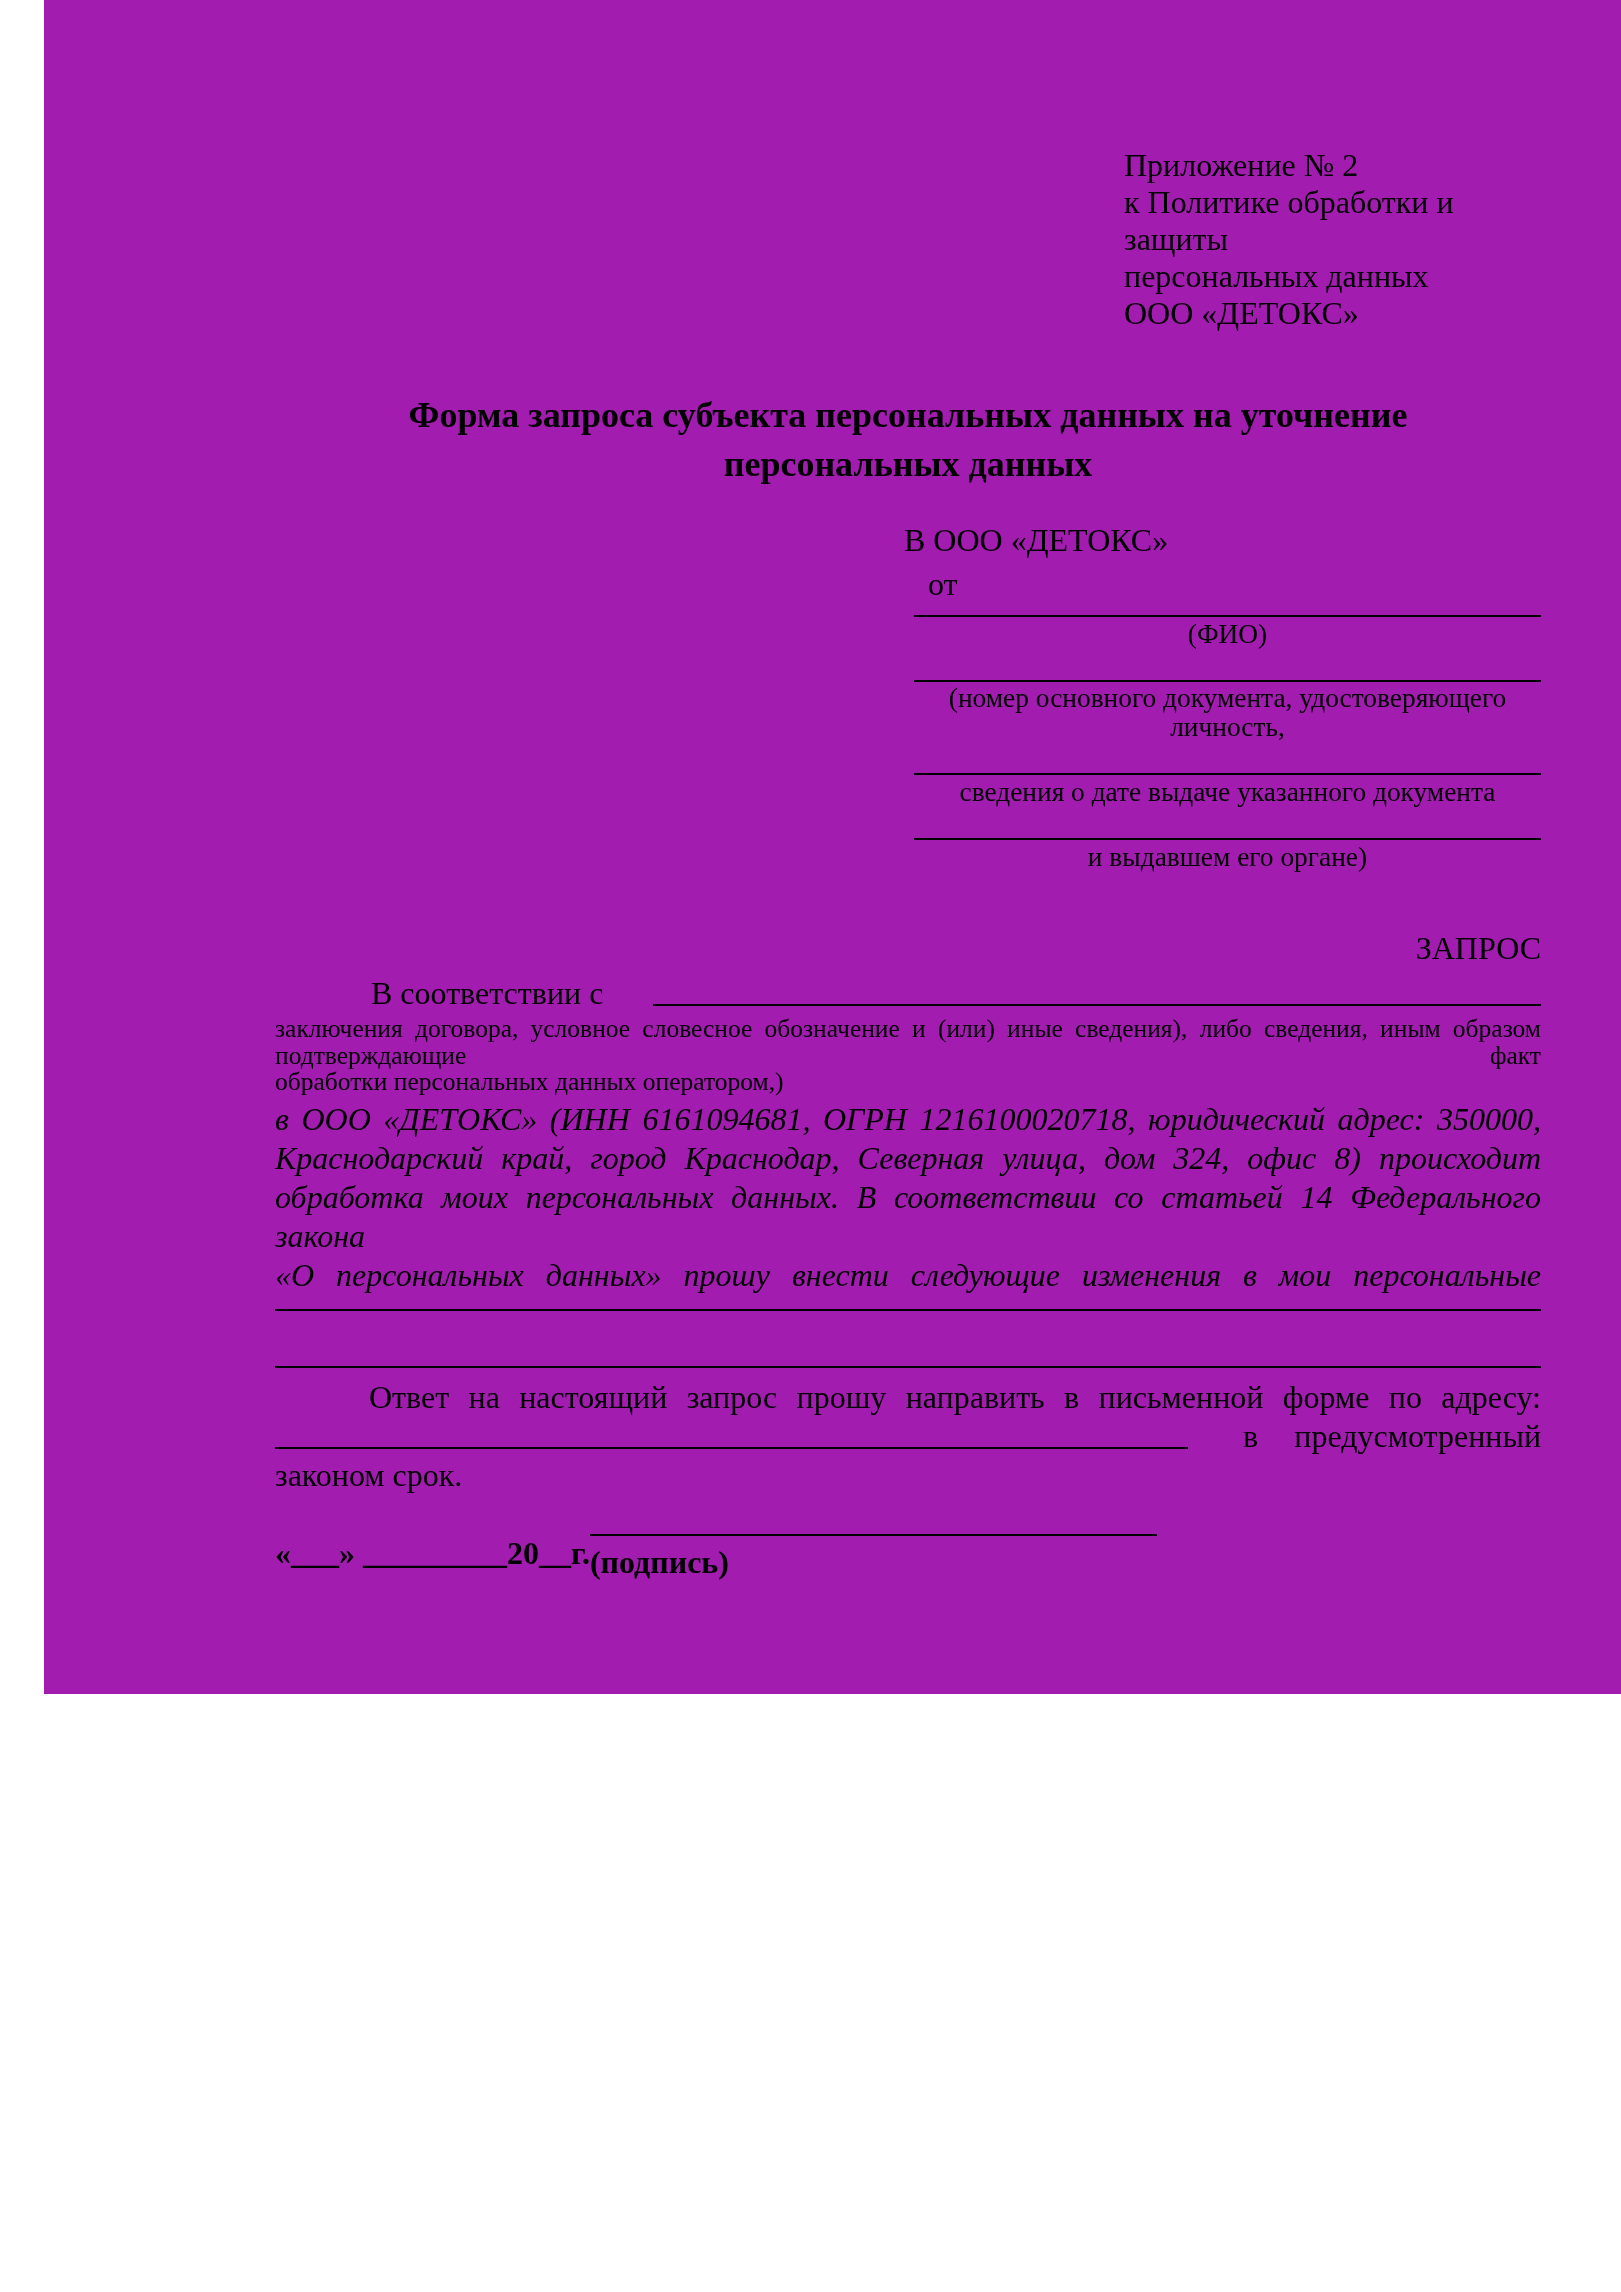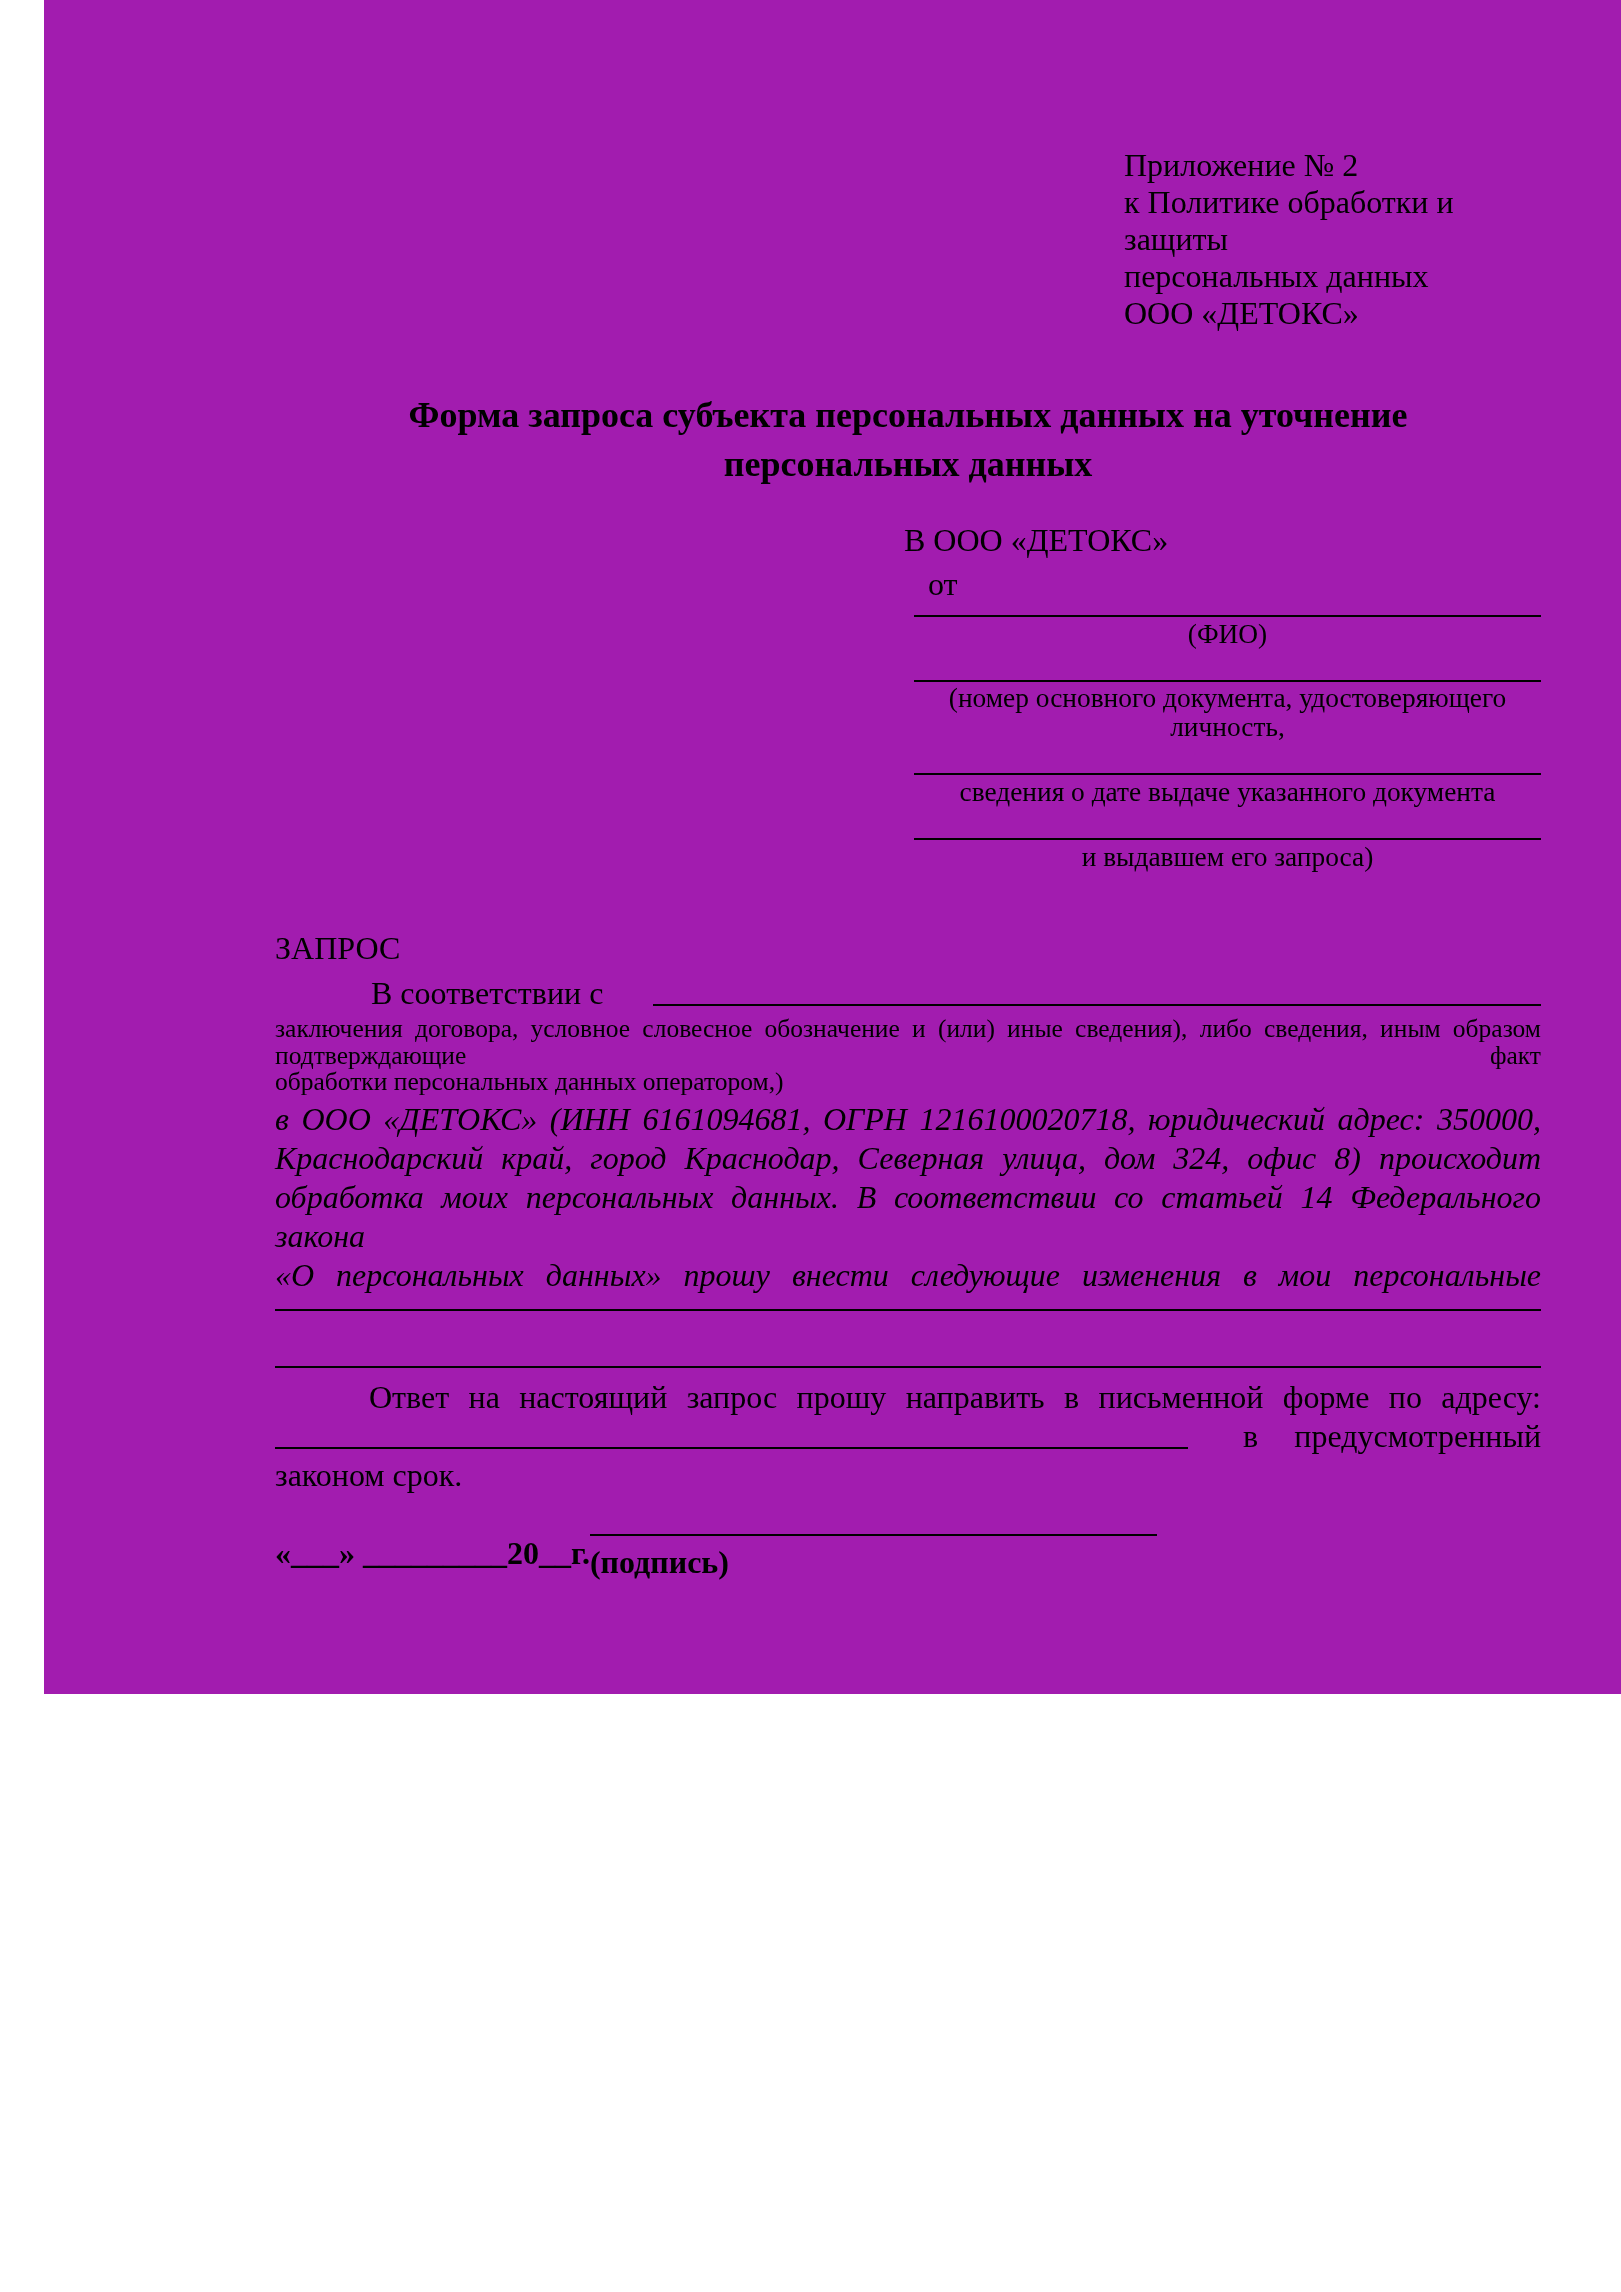--- a/index.html
+++ b/index.html
@@ -39,21 +39,21 @@
   .field-line { height: 0; border-bottom: 2.9px solid #000; }
   .field:nth-child(1) .field-line { margin-top: 11.8px; }
   .field:nth-child(n+2) .field-line { margin-top: 31px; }
   .field-caption {
     margin-top: 2.9px;
     text-align: center;
     font-size: 27.4px;
     line-height: 29px;
   }
   
-  .zapros { margin-top: 57px; text-align: left; line-height: 39px; }
+  .zapros { margin-top: 57px; text-align: right; line-height: 39px; }
   .accordance { margin-top: 5.9px; padding-left: 96px; display: flex; line-height: 39px; gap: 36px; }
   .accordance .prefix { white-space: nowrap; }
   .inline-fill { flex: 1; margin-left: 13.7px; margin-bottom: 6.9px; border-bottom: 2.9px solid #000; }
   .footnote { margin-top: 2.9px; font-size: 25.5px; line-height: 26.5px; }
   .fn { text-align: justify; }
   .fn.j { text-align-last: justify; }
   .fn-first { padding-left: 94px; }
   .body-par { margin-top: 4.9px; line-height: 39px; }
   .bl { text-align: justify; font-style: italic; }
   .bl.j { text-align-last: justify; }
@@ -115,21 +115,21 @@
       <div class="field">
         <div class="field-line"></div>
         <div class="field-caption">(номер основного документа, удостоверяющего личность,</div>
       </div>
       <div class="field">
         <div class="field-line"></div>
         <div class="field-caption">сведения о дате выдаче указанного документа</div>
       </div>
       <div class="field">
         <div class="field-line"></div>
-        <div class="field-caption">и выдавшем его запроса)</div>
+        <div class="field-caption">и выдавшем его органе)</div>
       </div>
     </div>
 
     <div class="zapros">ЗАПРОС</div>
 
     <div class="accordance">
       <span class="prefix">В соответствии с</span>
       <span class="inline-fill"></span>
     </div>
 

